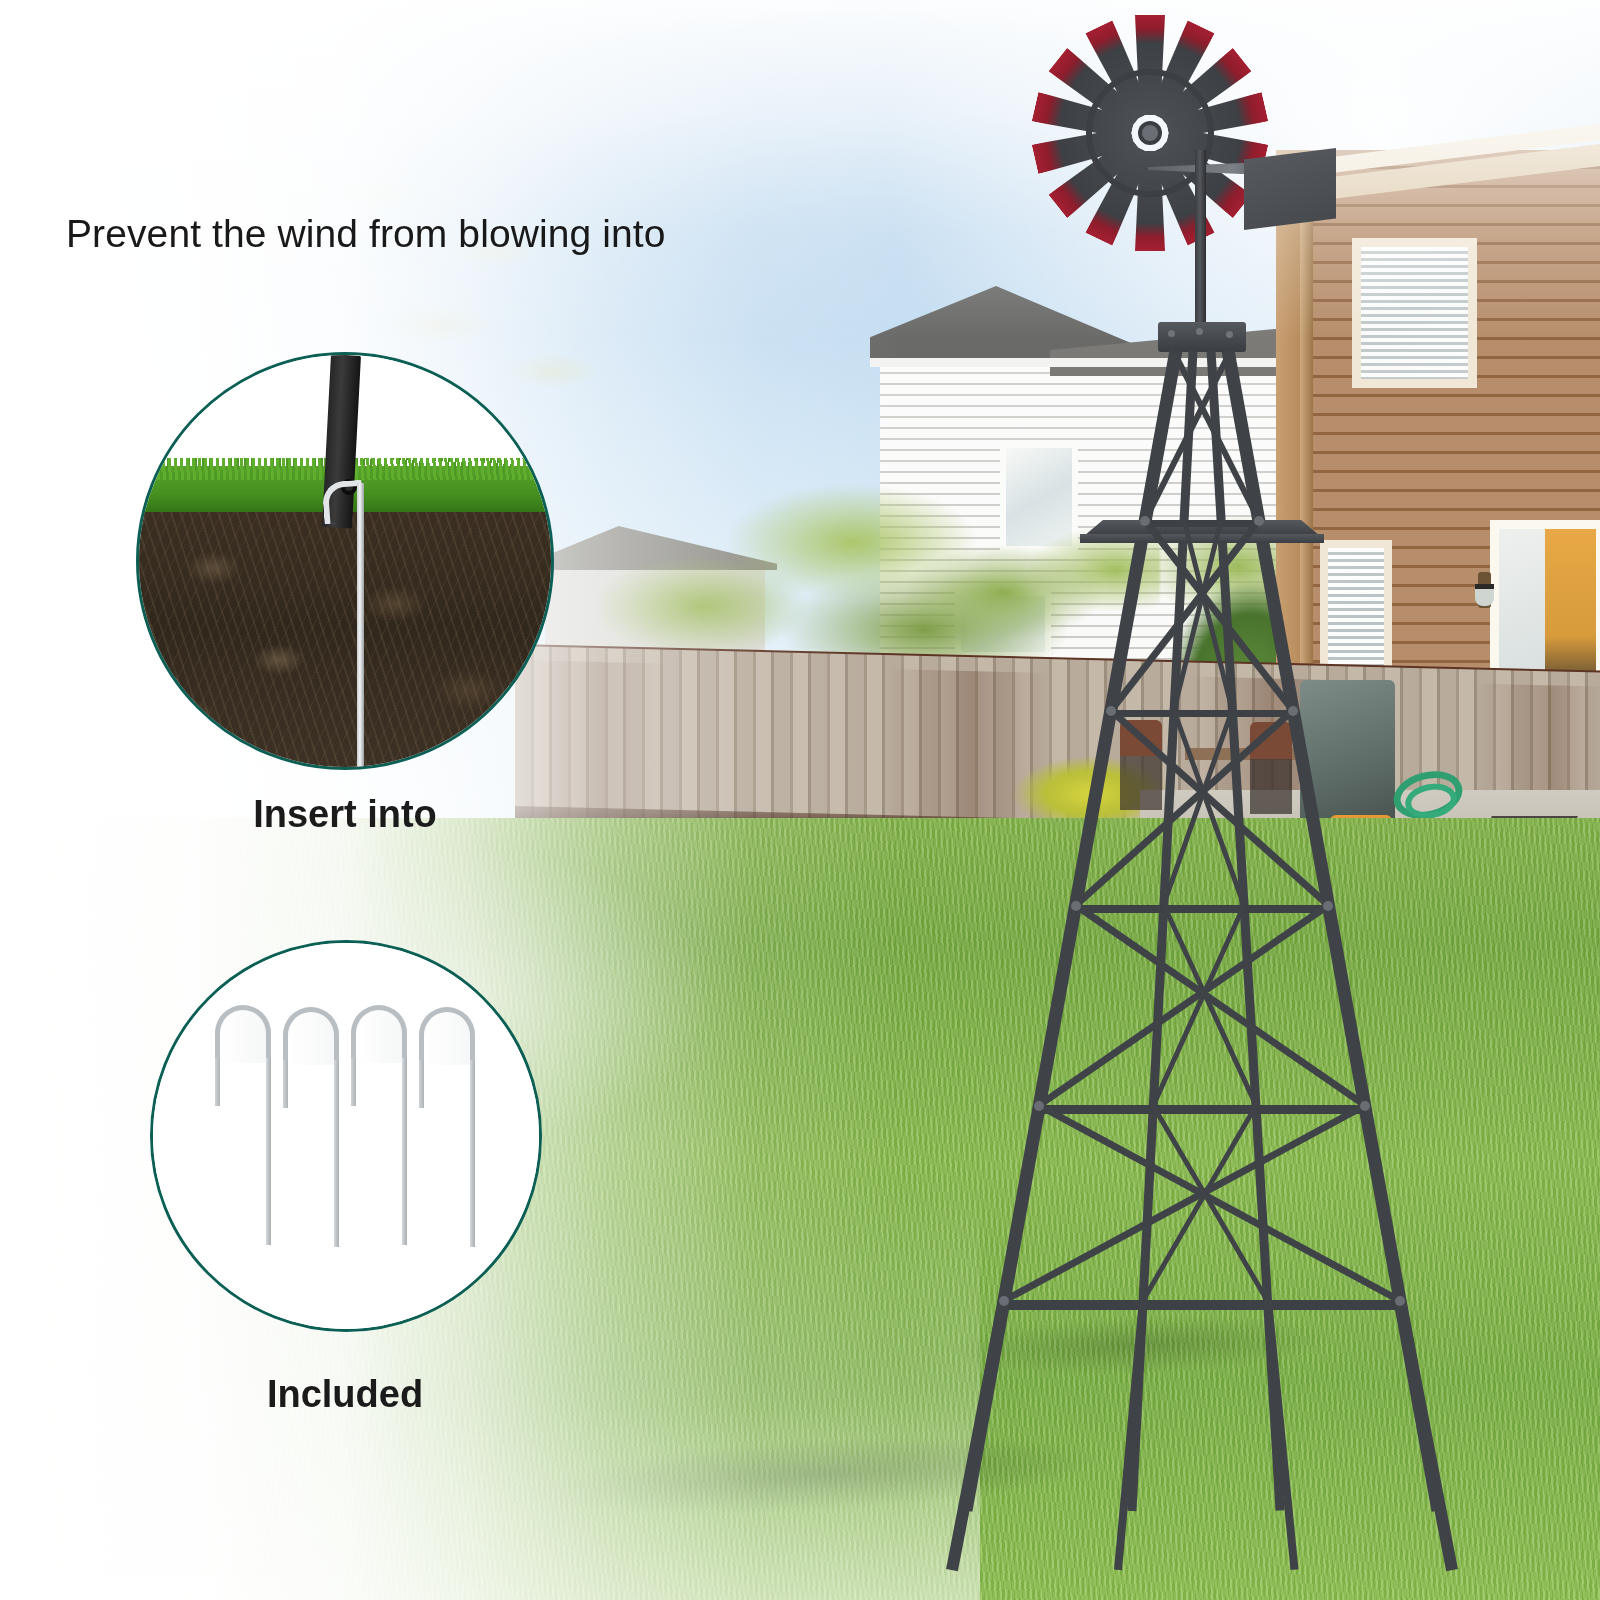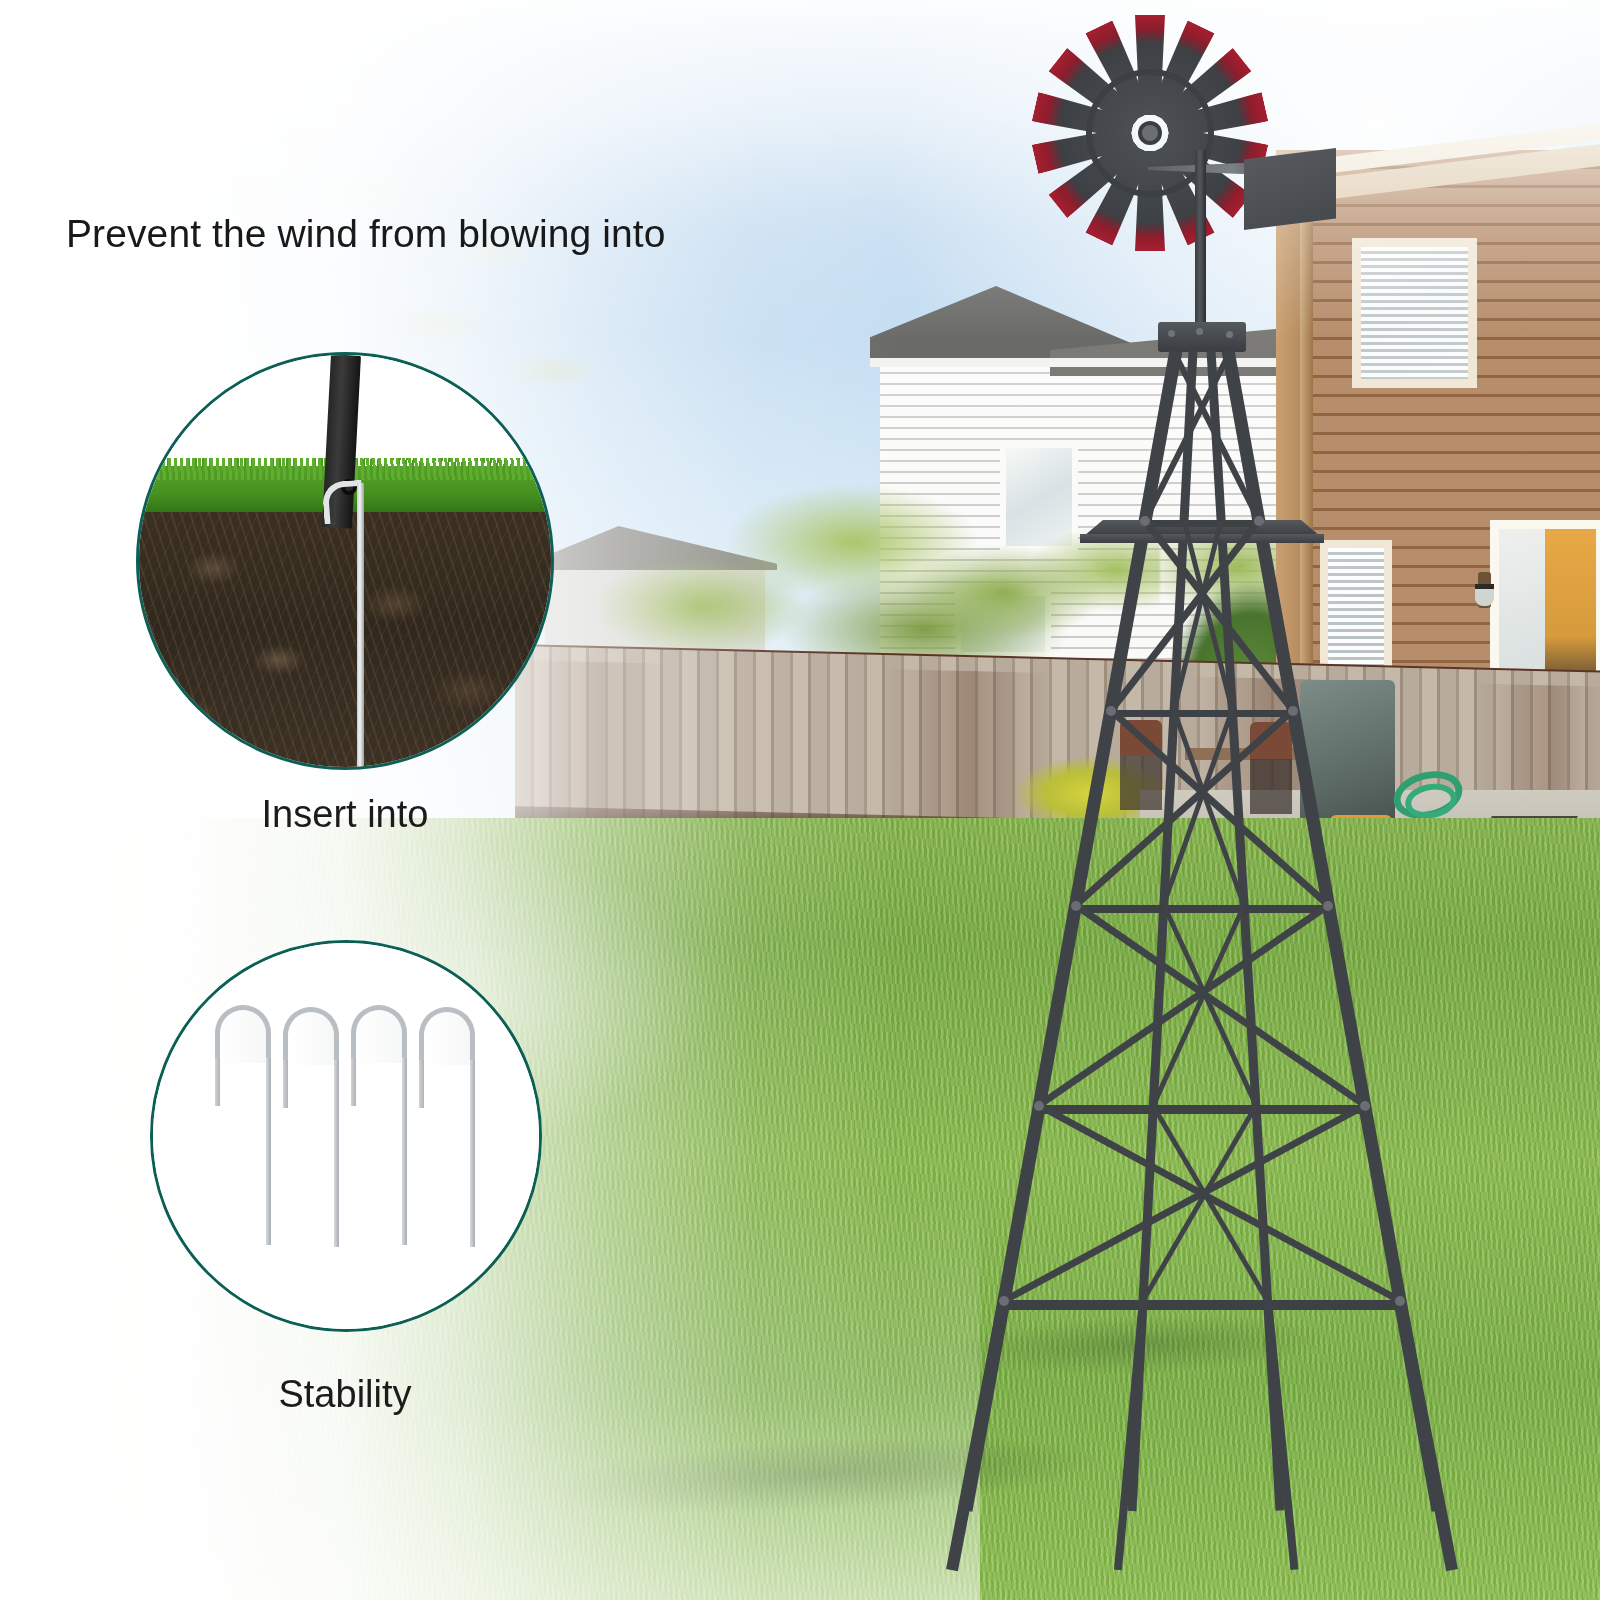--- a/index.html
+++ b/index.html
@@ -445,21 +445,21 @@
   }
   .stake .short {
     position:absolute; left:0; top:53px; width:5px; height:48px;
     background:linear-gradient(90deg,#cfd3d6,#aeb3b7);
   }
   .stake .long {
     position:absolute; left:51px; top:53px; width:5px; height:187px;
     background:linear-gradient(90deg,#d6dadd,#a8adb1);
   }
 
-  .cap-line { display:block; }
+  .cap-line { display:block;font-weight:bold; }
 </style>
 </head>
 <body>
 
 <div id="stage">
 
   <div class="scene">
     <div class="sky"></div>
     <div class="sun-haze"></div>
 
@@ -637,18 +637,18 @@
         </div>
         <div class="stake" style="left: 266px; top: 64px;">
           <span class="hook"></span>
           <span class="short"></span>
           <span class="long"></span>
         </div>
       </div>
   </div>
 
   <div class="cap cap2">
-    <span class="cap-line">Stability</span>
+    <span class="cap-line">Included</span>
   </div>
 
   <div class="subhead">Prevent the wind from blowing into</div>
 
 </div>
 
 </body></html>

